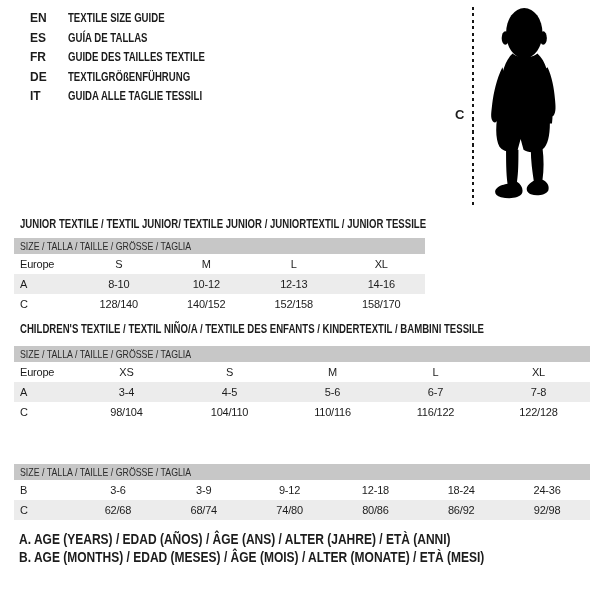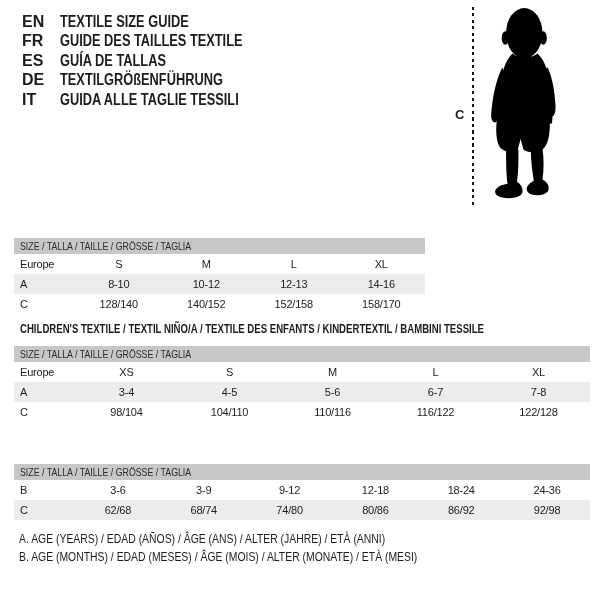--- a/index.html
+++ b/index.html
@@ -5,21 +5,21 @@
   html,body{margin:0;padding:0;background:#ffffff;}
   .page{
     position:relative;width:600px;height:600px;background:#ffffff;overflow:hidden;
     font-family:"Liberation Sans",sans-serif;color:#1c1c1c;
   }
   .cond{display:inline-block;transform:scaleX(.8);transform-origin:0 0;white-space:nowrap;}
   .cond.multi{white-space:pre-line;}
 
   
   .lang-block{position:absolute;top:11px;left:22px;}
-  .lang-row{display:flex;align-items:flex-end;height:19.5px;font-size:16px;font-weight:700;}
+  .lang-row{display:flex;align-items:flex-start;height:19.5px;font-size:12px;font-weight:700;margin-left:8px;}
   .lang-code{width:38px;flex:0 0 38px;}
   .lang-label{transform-origin:0 50%;}
 
   
   .measure-line{
     position:absolute;left:472px;top:7px;width:2px;height:199px;
     background:repeating-linear-gradient(to bottom,#161616 0 3px,transparent 3px 6.5px);
   }
   .height-label{position:absolute;left:455px;top:107px;font-size:13px;font-weight:700;}
   .baby-svg{position:absolute;left:482px;top:7px;}
@@ -34,39 +34,39 @@
   .thead{
     height:16px;background:#c7c7c7;display:flex;align-items:center;
     padding-left:6px;font-size:11px;color:#2b2b2b;
   }
   .trow{display:flex;align-items:center;height:20px;font-size:11px;letter-spacing:-.2px;}
   .size-table .trow:nth-child(odd){background:#ececec;}
   .rlabel{flex:0 0 61px;width:61px;box-sizing:border-box;padding-left:6px;}
   .cell{flex:1;text-align:center;}
 
   
-  .footnotes{position:absolute;left:19px;top:530px;font-size:13px;font-weight:400;line-height:17.5px;}
+  .footnotes{position:absolute;left:19px;top:530px;font-size:15px;font-weight:700;line-height:17.5px;}
 </style>
 </head>
 <body>
 
 <div class="page">
 
   <div class="lang-block">
     <div class="lang-row">
       <span class="lang-code">EN</span>
       <span class="lang-label cond">TEXTILE SIZE GUIDE</span>
     </div>
     <div class="lang-row">
+      <span class="lang-code">ES</span>
+      <span class="lang-label cond">GUÍA DE TALLAS</span>
+    </div>
+    <div class="lang-row">
       <span class="lang-code">FR</span>
       <span class="lang-label cond">GUIDE DES TAILLES TEXTILE</span>
-    </div>
-    <div class="lang-row">
-      <span class="lang-code">ES</span>
-      <span class="lang-label cond">GUÍA DE TALLAS</span>
     </div>
     <div class="lang-row">
       <span class="lang-code">DE</span>
       <span class="lang-label cond">TEXTILGRÖßENFÜHRUNG</span>
     </div>
     <div class="lang-row">
       <span class="lang-code">IT</span>
       <span class="lang-label cond">GUIDA ALLE TAGLIE TESSILI</span>
     </div>
   </div>
@@ -80,20 +80,23 @@
       <ellipse cx="84" cy="32" rx="5" ry="7"></ellipse>
       <path d="M42,48 C30,56 26,72 24,88 C22,100 20,110 22,120 L96,120 C98,108 96,98 94,86 C92,70 88,56 76,48 C70,53 48,53 42,48 Z"></path>
       <path d="M28,62 C20,74 16,88 14,100 C13,108 11,114 15,118 C19,121 23,117 23,110 C24,98 27,84 31,70 Z"></path>
       <path d="M90,62 C96,72 99,84 100,94 C101,102 102,108 98,112 C94,114 91,110 91,103 C90,92 87,78 84,66 Z"></path>
       <path d="M24,102 C18,120 18,136 24,144 C30,150 42,151 49,147 L53,136 L57,147 C64,151 76,150 84,146 C92,141 95,126 92,104 Z"></path>
       <path d="M33,145 L50,147 C50,160 50,170 48,180 C54,183 57,187 55,192 C51,197 38,198 26,196 C18,195 16,190 20,187 C25,183 31,183 35,182 C33,171 33,157 33,145 Z"></path>
       <path d="M67,147 L83,145 C85,157 85,168 83,178 C89,180 93,184 91,189 C87,194 75,195 67,193 C61,191 60,187 63,184 C66,181 69,180 71,179 C69,169 67,158 67,147 Z"></path>
     </g>
   </svg>
 
+  <div class="sec-title" style="top:216px;">
+    <span class="cond multi">JUNIOR TEXTILE / TEXTIL JUNIOR/ TEXTILE JUNIOR / JUNIORTEXTIL / JUNIOR TESSILE</span>
+  </div>
   <div class="size-table t-narrow" style="top:238px;">
       <div class="thead">
         <span class="cond">SIZE / TALLA / TAILLE / GRÖSSE / TAGLIA</span>
       </div>
       <div class="trow">
         <span class="rlabel">Europe</span>
         <span class="cell">S</span>
         <span class="cell">M</span>
         <span class="cell">L</span>
         <span class="cell">XL</span>

